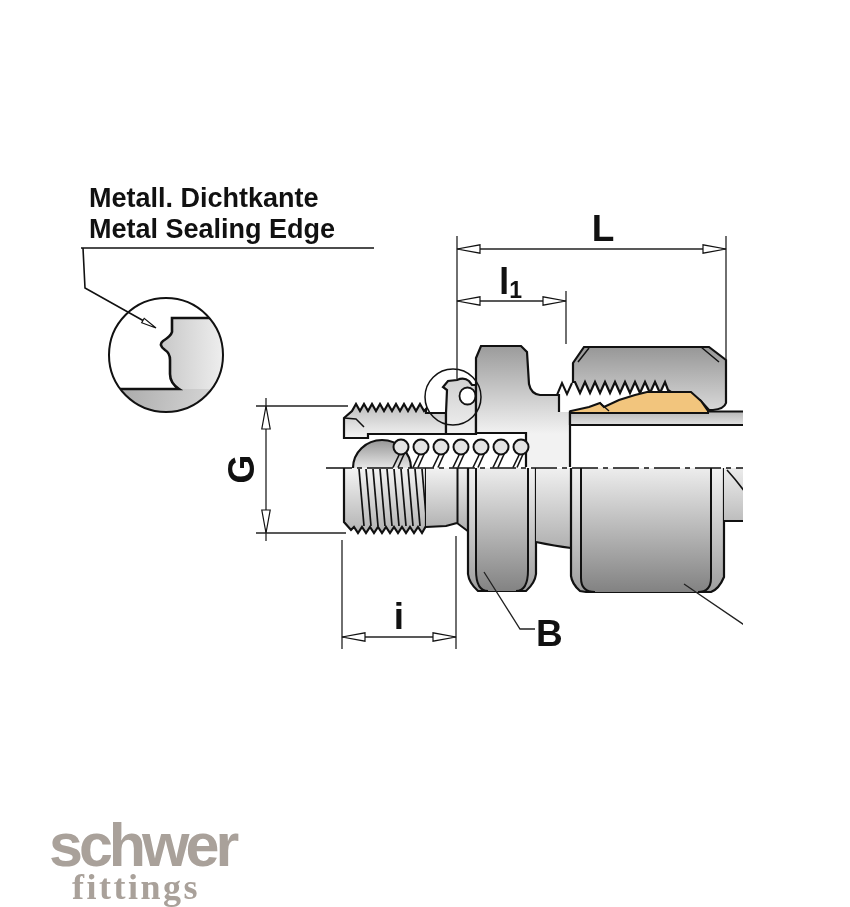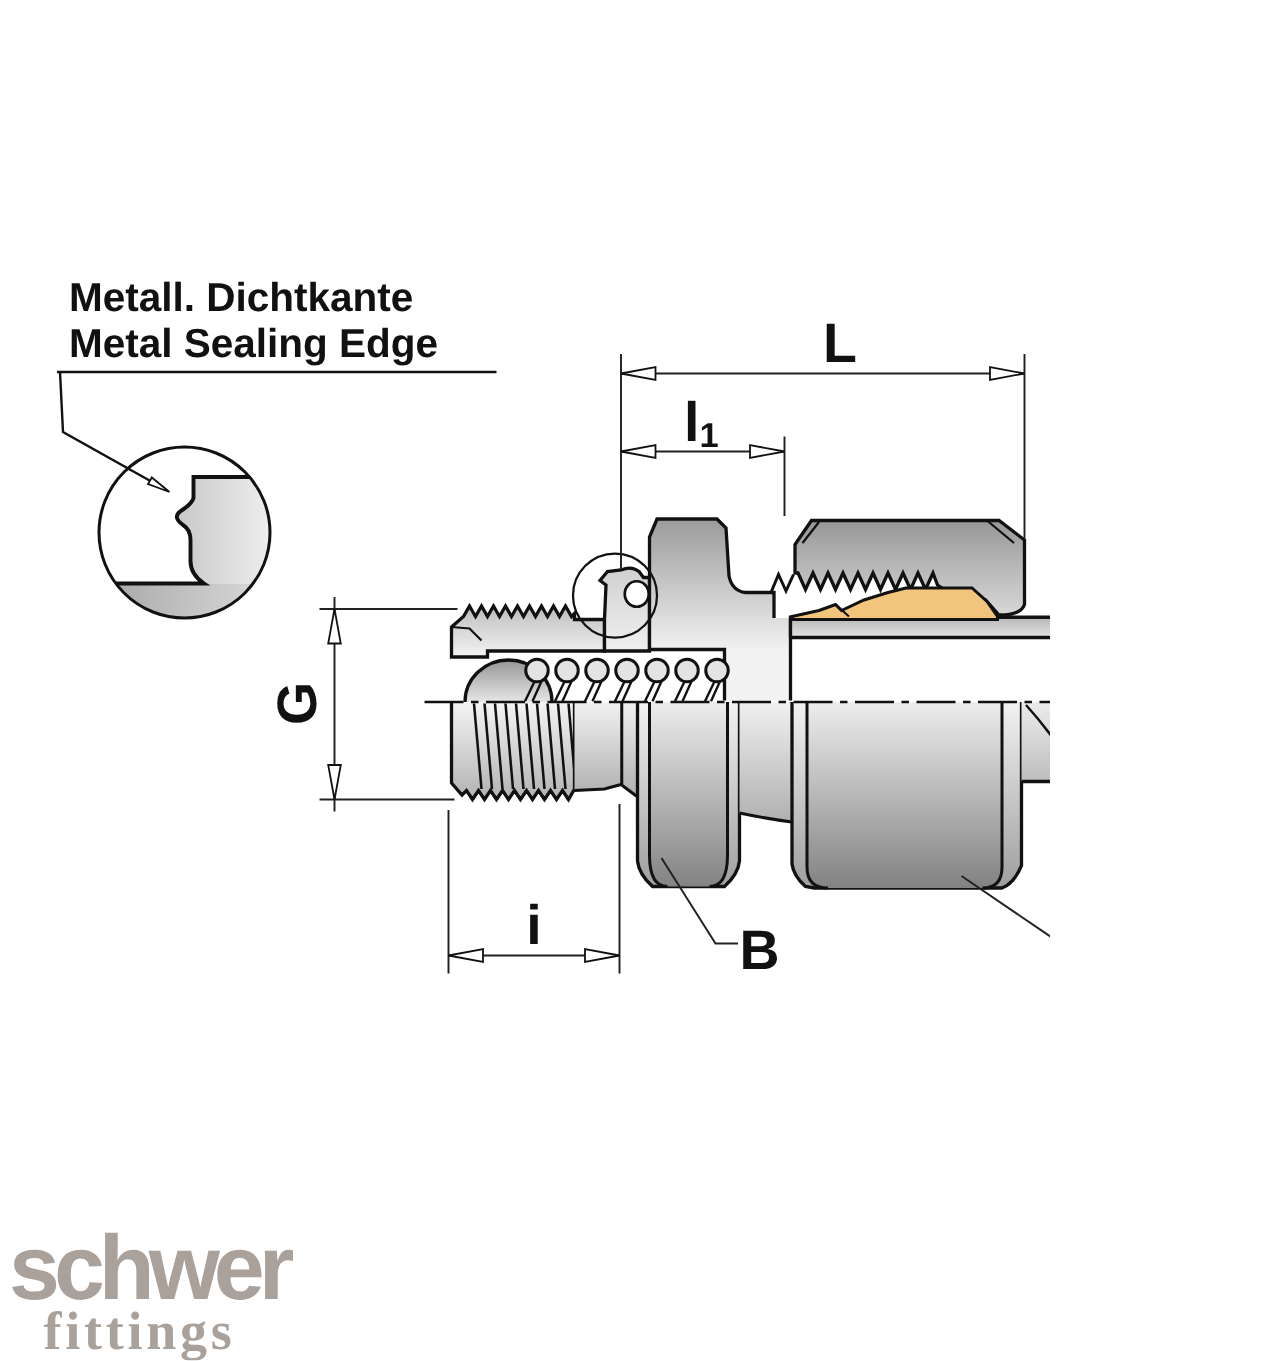--- a/index.html
+++ b/index.html
@@ -1,17 +1,17 @@
 <!DOCTYPE html>
 <html><head>
 <meta charset="utf-8">
 <style>
   html,body{margin:0;padding:0;background:#fff;}
   .page{position:relative;width:700px;height:907px;background:#fff;overflow:hidden;
-        font-family:"Liberation Sans", sans-serif;}
+        font-family:"Liberation Sans", sans-serif;padding-left:43px;}
   svg{display:block;}
   text{font-family:"Liberation Sans", sans-serif;}
   .dimlabel{font-weight:bold;font-size:37px;fill:#111;}
   .anntext{font-weight:bold;font-size:27px;fill:#111;}
   .logoword{font-weight:bold;font-size:61px;letter-spacing:-4px;}
   .logotag{font-family:"Liberation Serif","DejaVu Serif",serif;font-weight:bold;
            font-size:36px;letter-spacing:2.5px;}
 </style>
 </head>
 <body>

